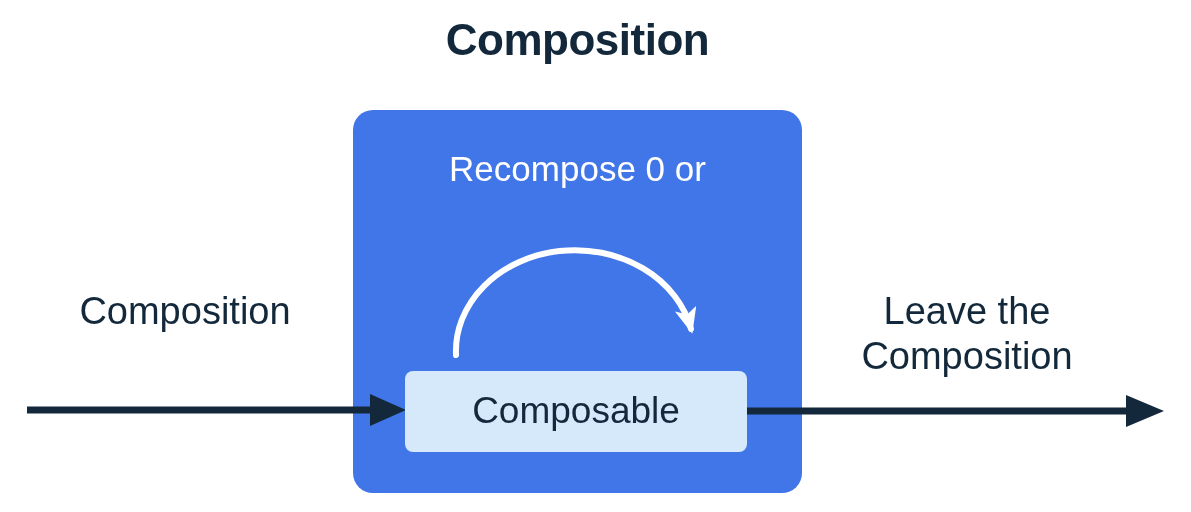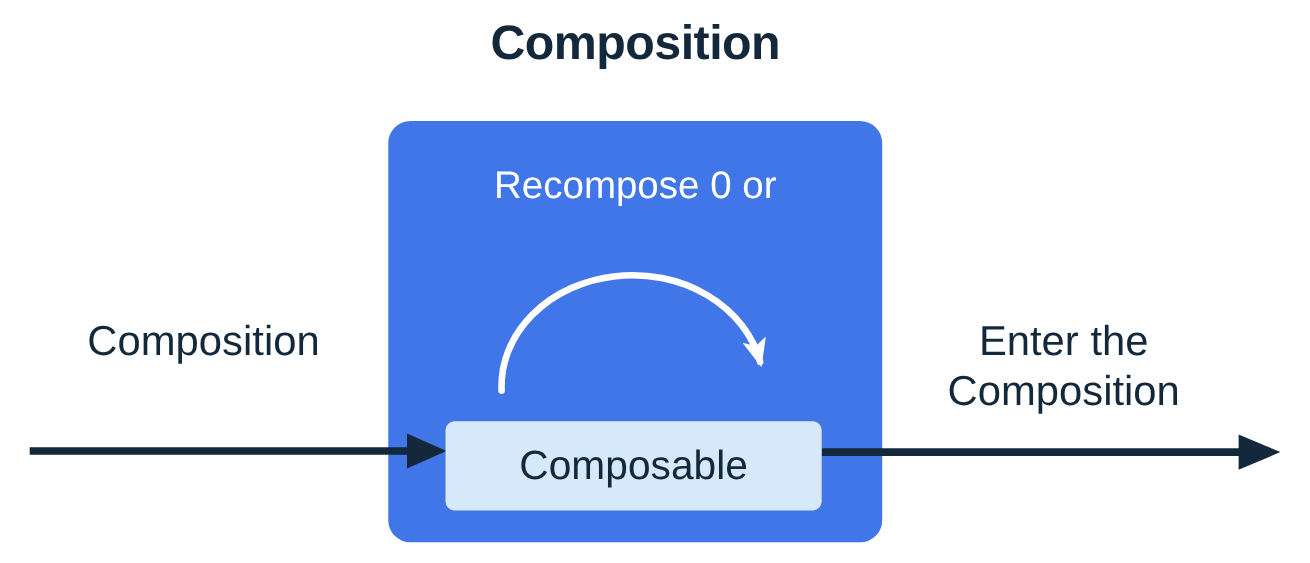--- a/index.html
+++ b/index.html
@@ -30,21 +30,21 @@
     background:var(--blue);
     border-radius:20px;
   }
   .recompose-note{
     position:absolute;left:0;top:36px;width:100%;
     text-align:center;
     color:var(--white);
     font-size:35px;line-height:45px;font-weight:400;
   }
   .composable-box{
-    position:absolute;left:405px;top:383px;width:342px;height:81px;
+    position:absolute;left:405px;top:371px;width:342px;height:81px;
     background:var(--light-blue);
     border-radius:8px;
     display:flex;align-items:center;justify-content:center;
     z-index:3;
   }
   .composable-label{
     color:var(--ink);
     font-size:37px;font-weight:400;
     line-height:1;
     padding-bottom:2px;
@@ -76,21 +76,21 @@
     <div class="recompose-note">
       <div>Recompose 0 or</div>
     </div>
   </div>
 
   <div class="side-label left">
     <div>Composition</div>
   </div>
 
   <div class="side-label right">
-    <div>Enter the</div>
+    <div>Leave the</div>
     <div>Composition</div>
   </div>
 
   <svg class="overlay" viewBox="0 0 1191 512">
     <defs>
       <marker id="arcHead" markerUnits="userSpaceOnUse" markerWidth="30" markerHeight="30" refX="21" refY="11" orient="auto">
         <path d="M0,0 L26,11 L0,22 L6,11 z" fill="#FFFFFF"></path>
       </marker>
     </defs>
 

